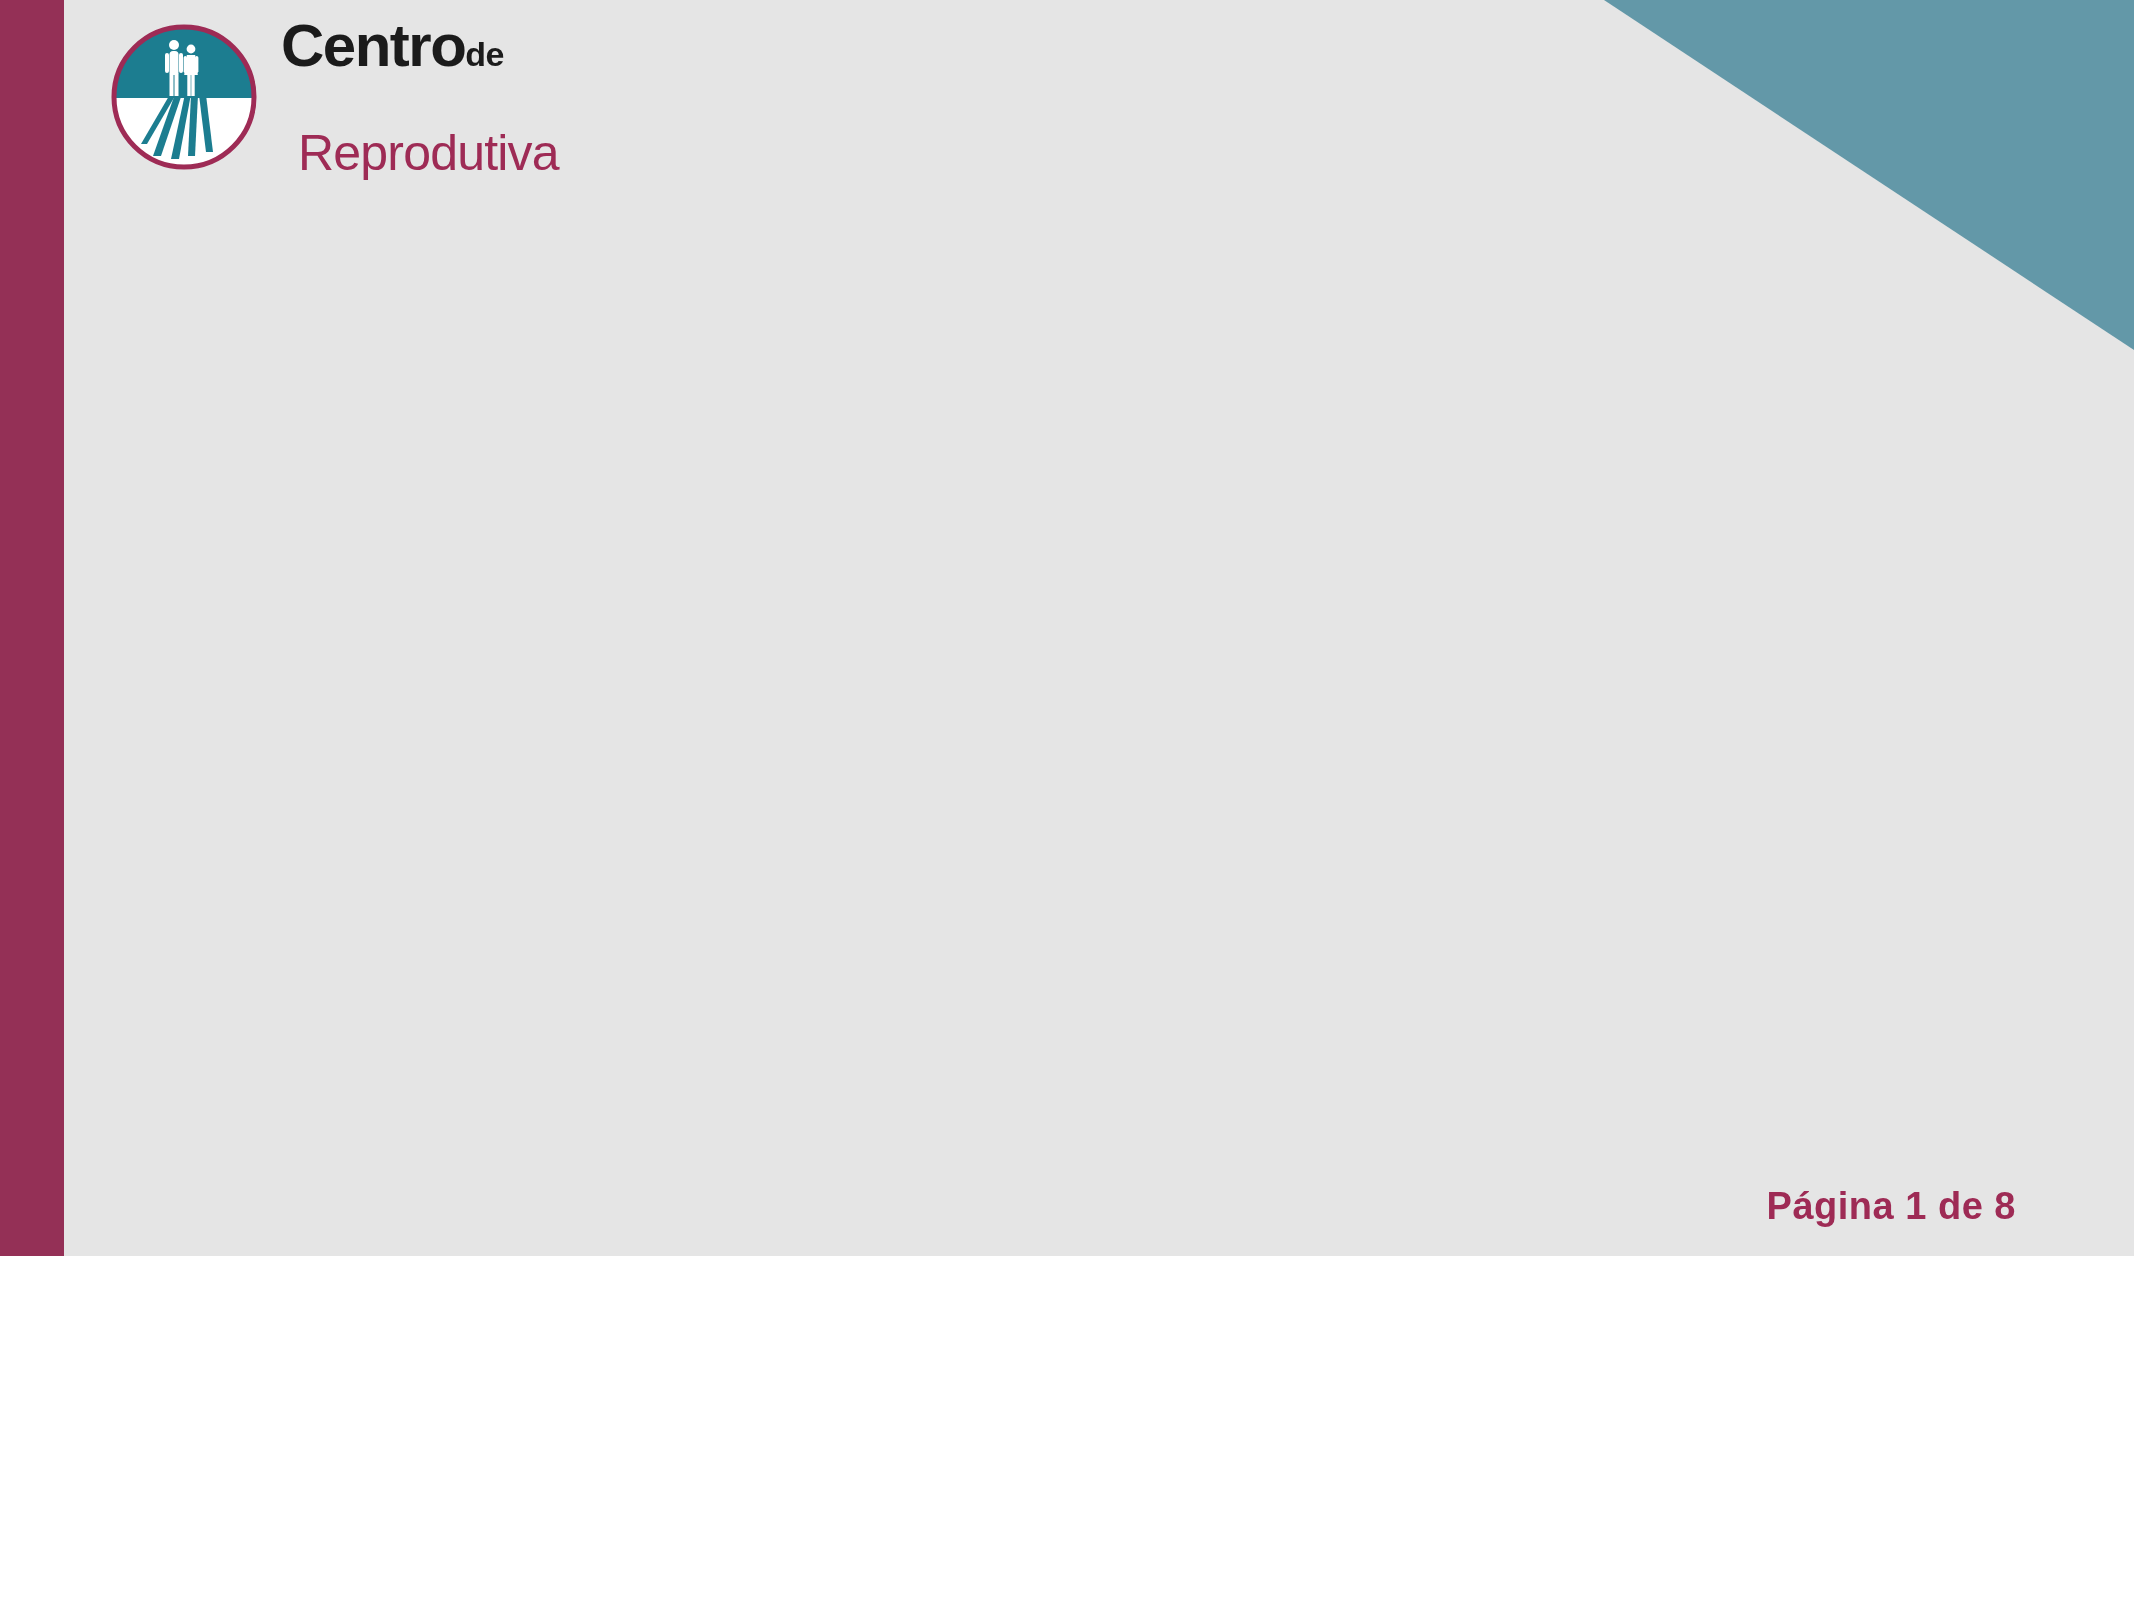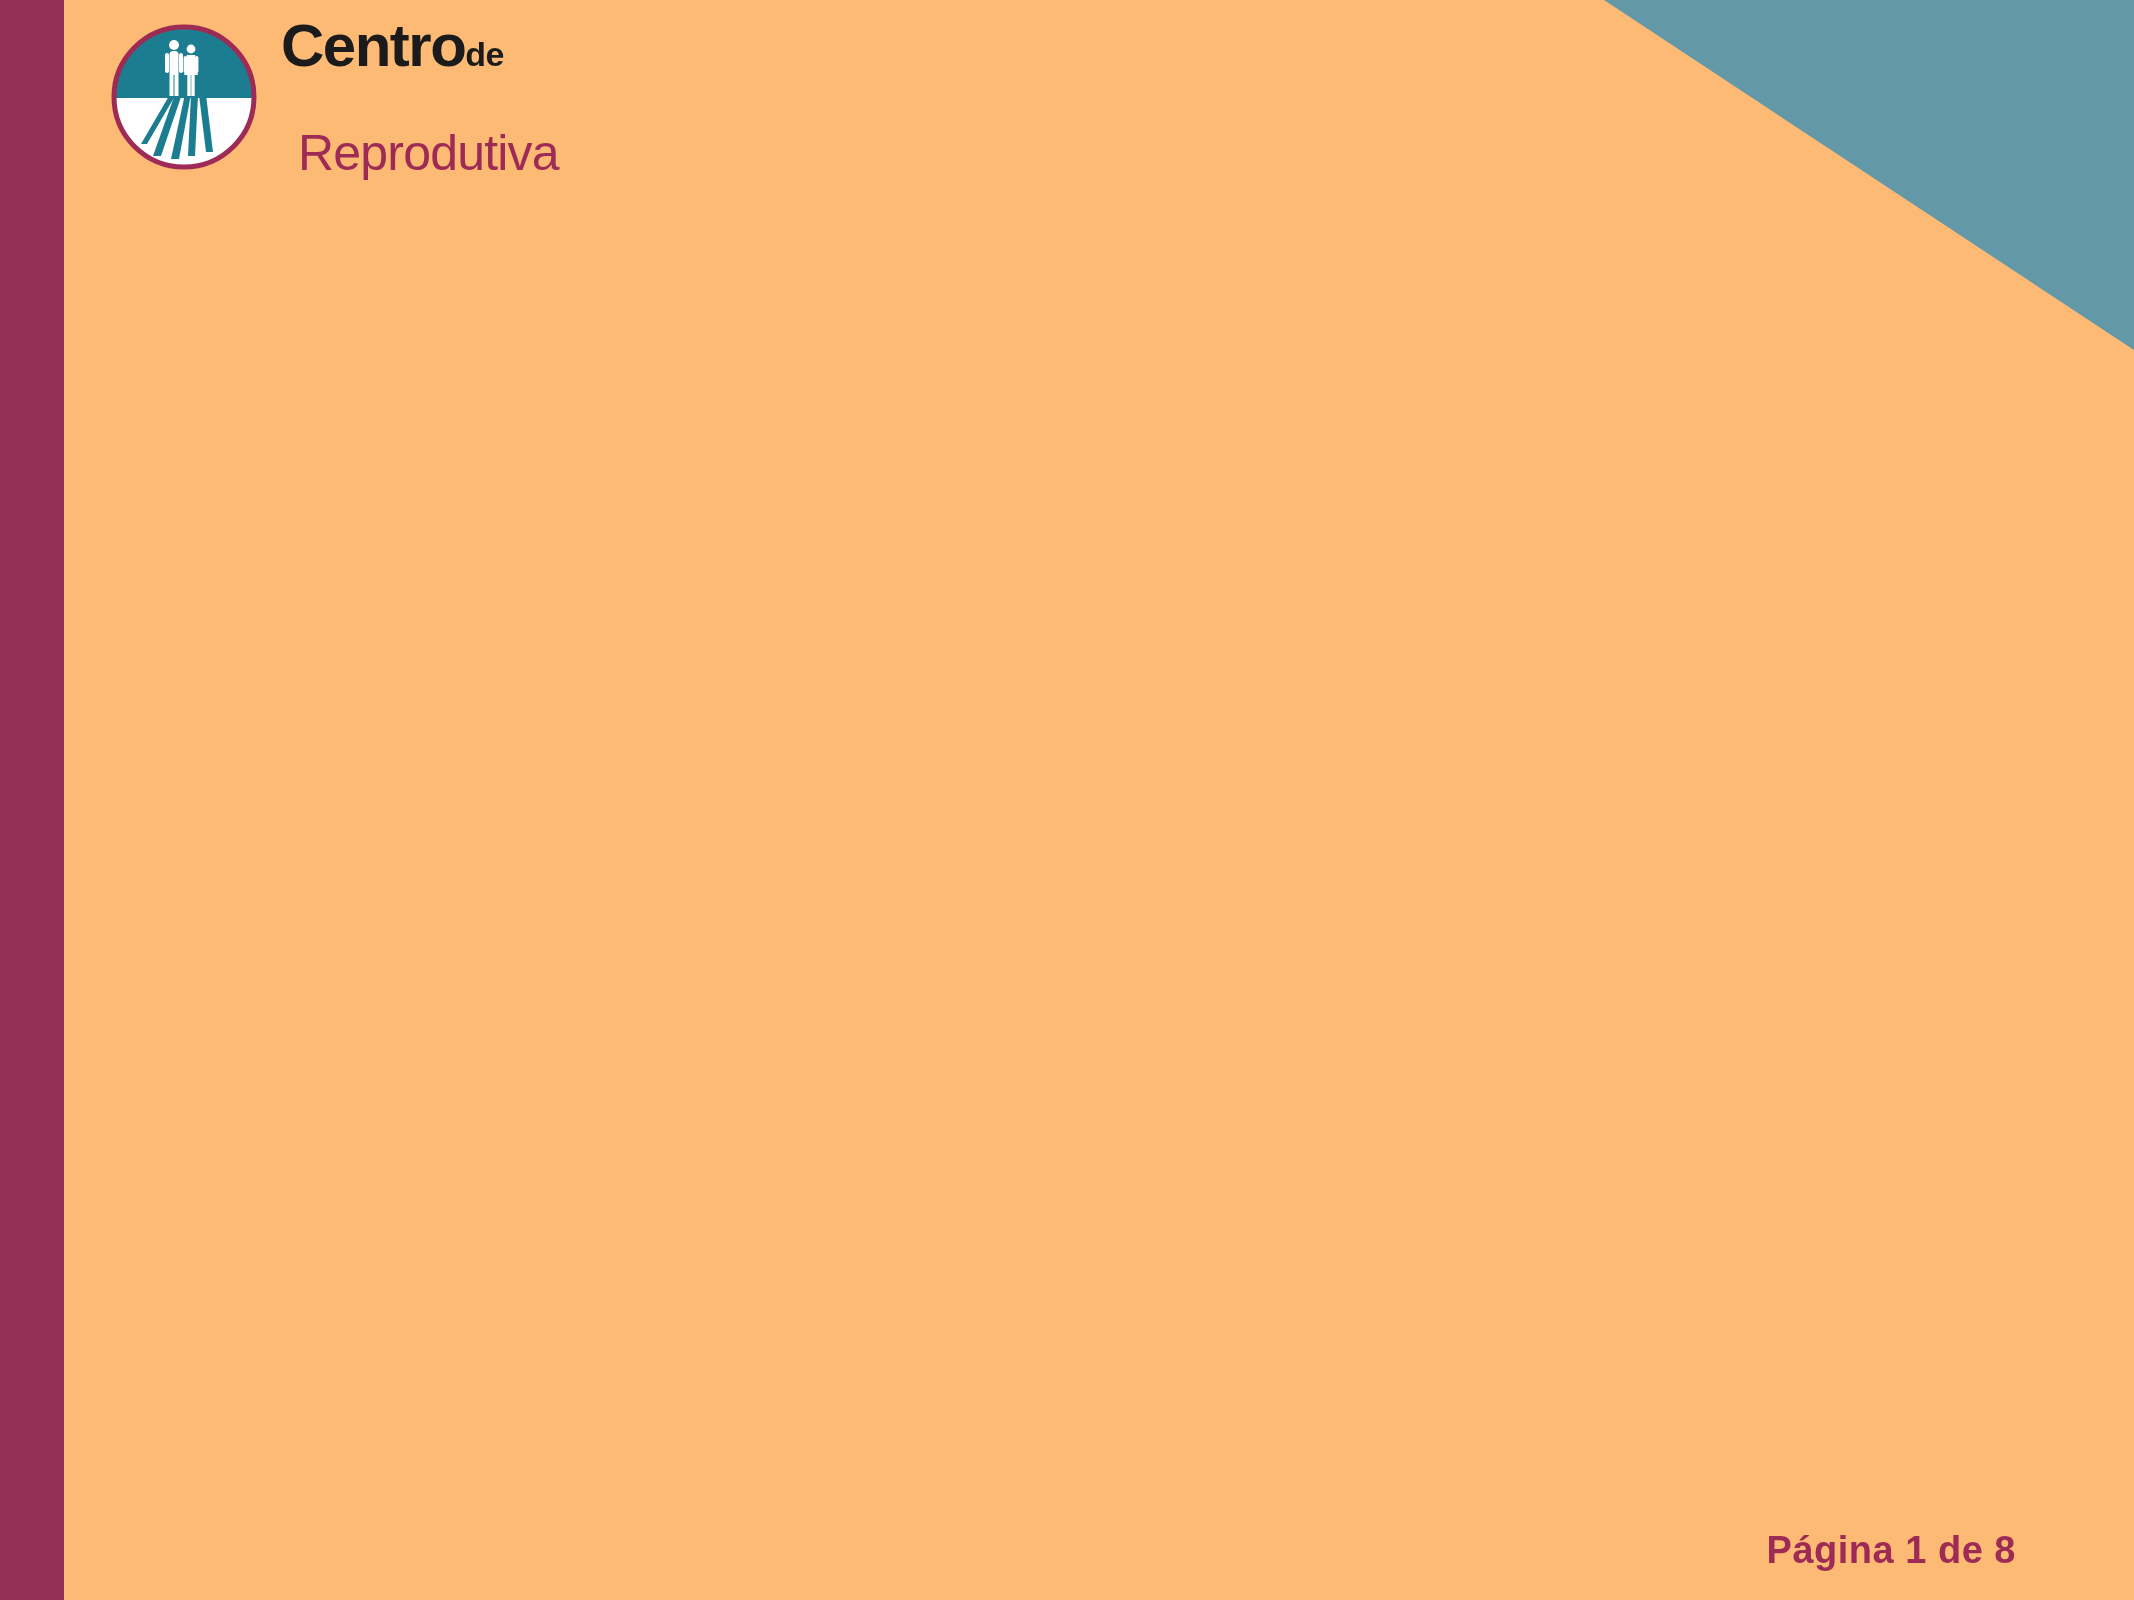--- a/index.html
+++ b/index.html
@@ -7,22 +7,22 @@
     padding: 0;
     background: #ffffff;
   }
   body {
     font-family: "Liberation Sans", sans-serif;
   }
 
   .slide {
     position: relative;
     width: 2134px;
-    height: 1600px;
-    background: #fdba74;
+    height: 1256px;
+    background: #e5e5e5;
     overflow: hidden;
   }
 
   
   .left-bar {
     position: absolute;
     left: 0;
     top: 0;
     width: 64px;
     height: 1600px;

